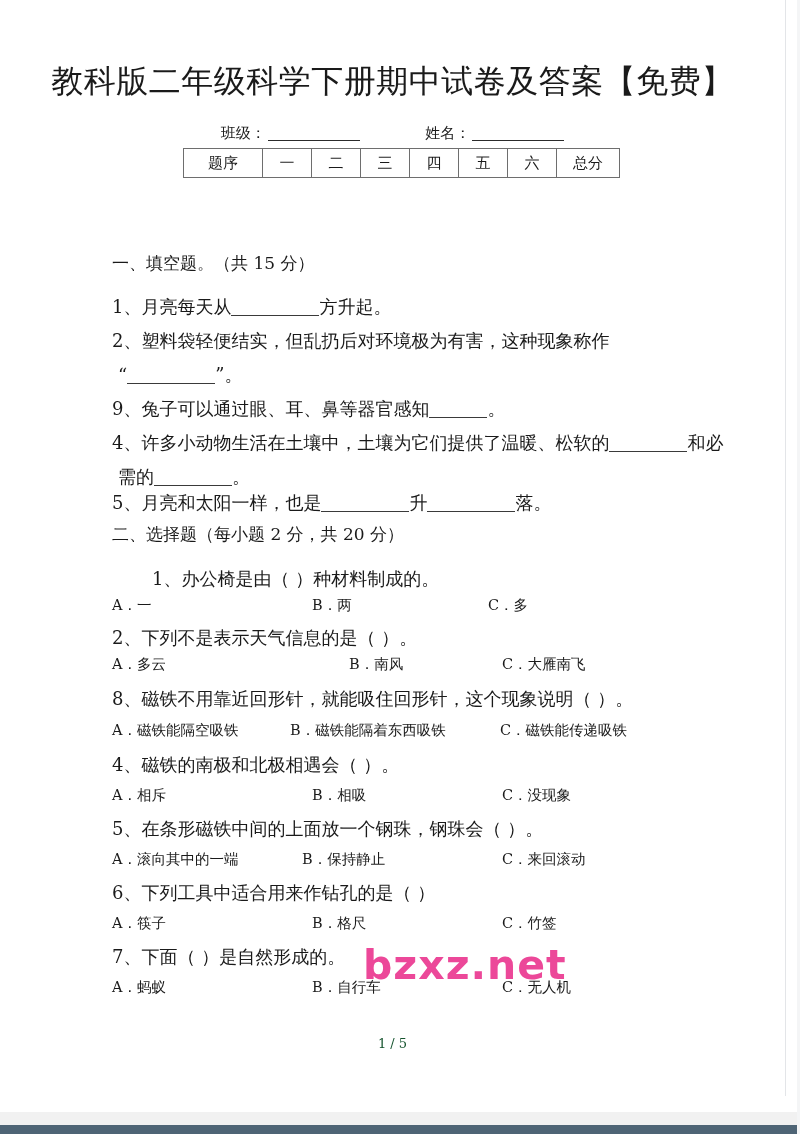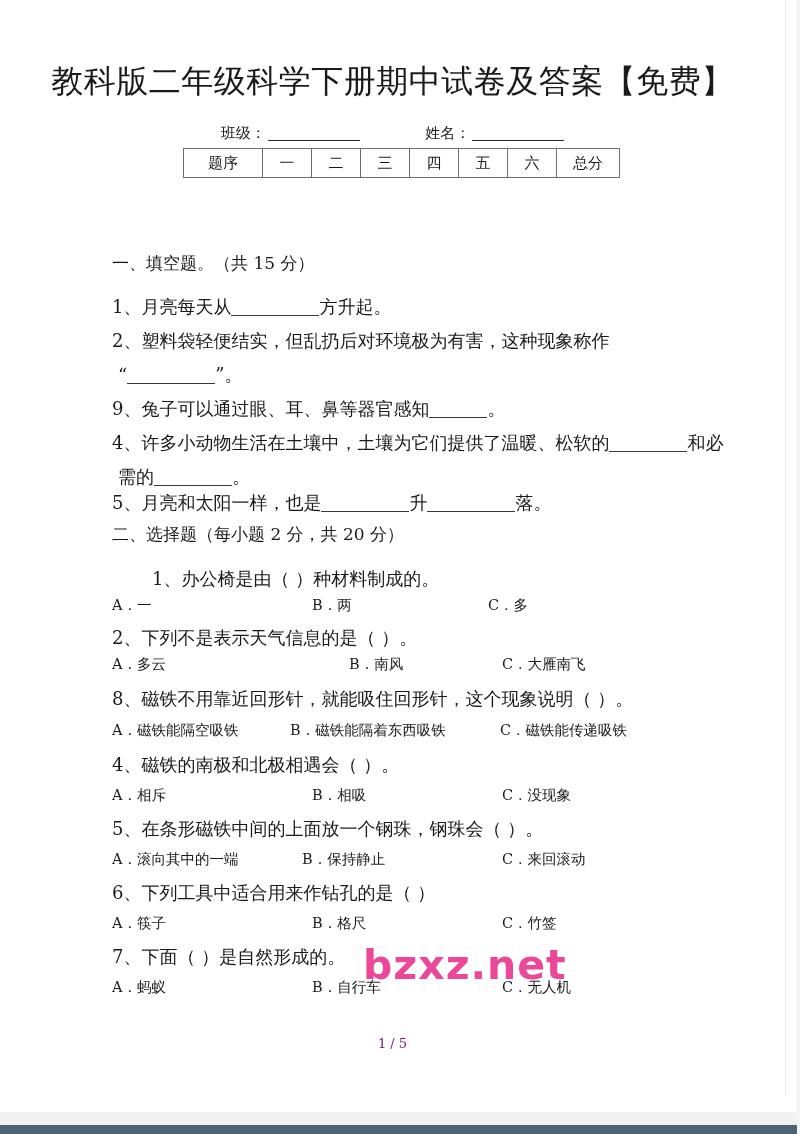--- a/index.html
+++ b/index.html
@@ -159,21 +159,21 @@
   .optrow .oc { position: absolute; }
 
   
   #page-number {
     position: absolute;
     left: 0;
     top: 1036px;
     width: 785px;
     text-align: center;
     font-size: 13px;
-    color: #701a75;
+    color: #14532d;
   }
 
   
   #hscroll-track {
     position: absolute;
     left: 0;
     top: 1112px;
     width: 800px;
     height: 13px;
     background: #f1f1f1;

